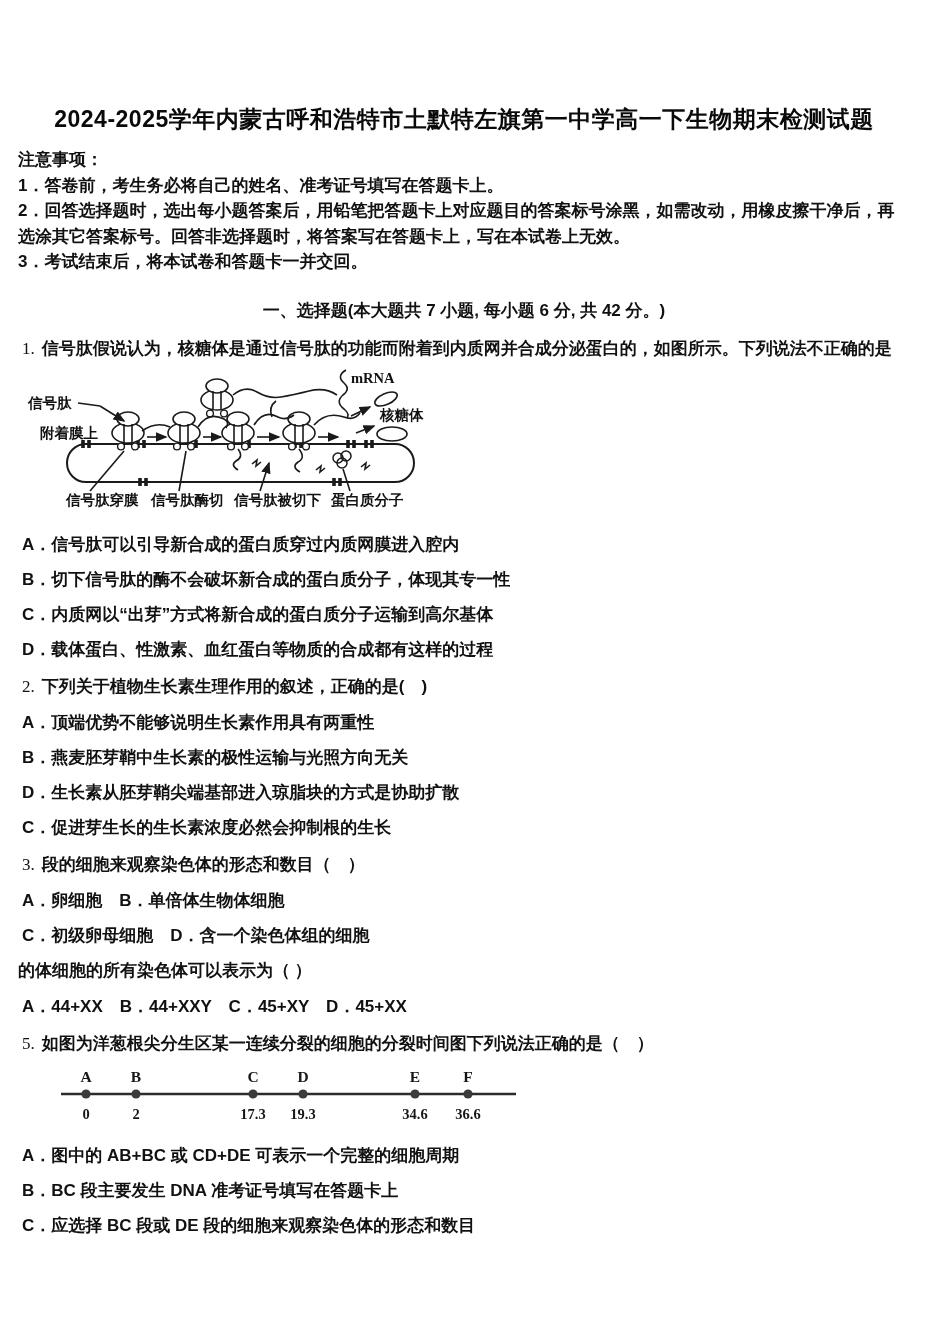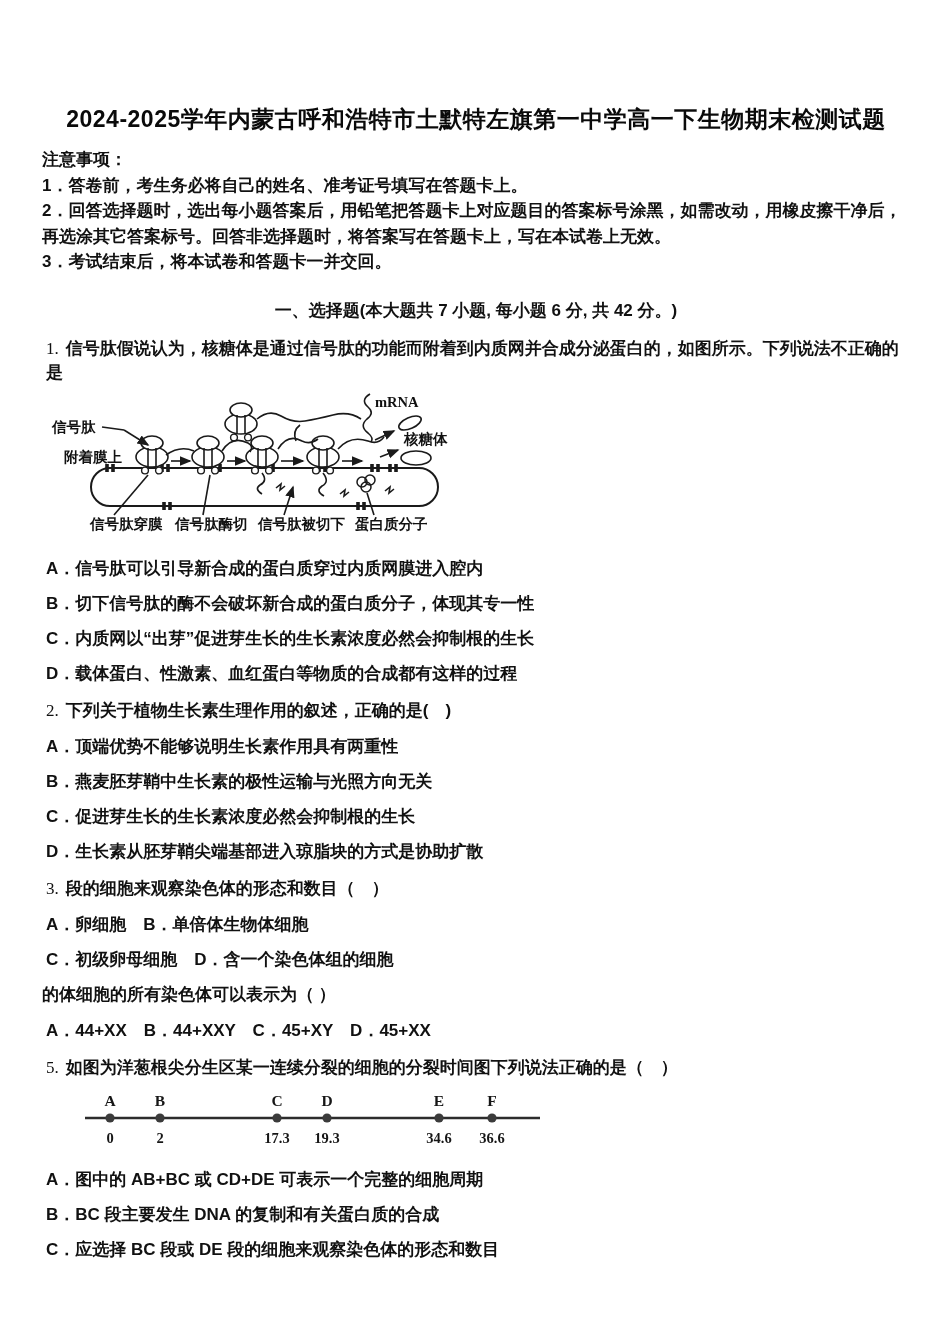--- a/index.html
+++ b/index.html
@@ -1,19 +1,19 @@
 <!DOCTYPE html>
 <html><head>
 <meta charset="utf-8">
 <style>
   html,body{margin:0;padding:0;background:#ffffff;}
   .page{
     width:950px;height:1344px;background:#fff;overflow:hidden;
     font-family:"Liberation Sans","DejaVu Sans",sans-serif;color:#111;
-    box-sizing:border-box;padding:104px 40px 0 42px;
+    box-sizing:border-box;padding:104px 40px 0 18px;
   }
   h1.title{
     font-size:23px;line-height:30px;text-align:center;margin:0 0 13px 0;
     font-weight:800;letter-spacing:.5px;color:#0a0a0a;
   }
   .notice-h{font-size:17px;font-weight:700;line-height:24px;margin:0;font-family:Liberation Serif, serif;}
   .notice p{margin:0;font-size:17px;font-weight:700;line-height:25.5px;}
   .section-h{margin:24px 0 0 0;font-size:17px;font-weight:700;line-height:24px;text-align:center;}
   .qline{margin:14px 0 0 4px;font-size:17px;font-weight:700;line-height:24px;}
   .qcont{margin:12px 0 13px 0;font-size:17px;font-weight:700;line-height:24px;}
@@ -151,34 +151,34 @@
         <text class="lbl" x="46" y="138">信号肽穿膜</text>
         <text class="lbl" x="131" y="138">信号肽酶切</text>
         <text class="lbl" x="214" y="138">信号肽被切下</text>
         <text class="lbl" x="311" y="138">蛋白质分子</text>
       </svg>
     </div>
 
     <div class="opts">
       <div class="opt">A．信号肽可以引导新合成的蛋白质穿过内质网膜进入腔内</div>
       <div class="opt">B．切下信号肽的酶不会破坏新合成的蛋白质分子，体现其专一性</div>
-      <div class="opt">C．内质网以“出芽”促进芽生长的生长素浓度必然会抑制根的生长</div>
+      <div class="opt">C．内质网以“出芽”方式将新合成的蛋白质分子运输到高尔基体</div>
       <div class="opt">D．载体蛋白、性激素、血红蛋白等物质的合成都有这样的过程</div>
     </div>
   </div>
 
   <div>
     <div class="qline">
       <span class="qnum">2.</span><span>下列关于植物生长素生理作用的叙述，正确的是(　)</span>
     </div>
     <div class="opts">
       <div class="opt">A．顶端优势不能够说明生长素作用具有两重性</div>
       <div class="opt">B．燕麦胚芽鞘中生长素的极性运输与光照方向无关</div>
+      <div class="opt">D．生长素从胚芽鞘尖端基部进入琼脂块的方式是协助扩散</div>
       <div class="opt">C．促进芽生长的生长素浓度必然会抑制根的生长</div>
-      <div class="opt">D．生长素从胚芽鞘尖端基部进入琼脂块的方式是协助扩散</div>
     </div>
   </div>
 
   <div>
     <div class="qline">
       <span class="qnum">3.</span><span>段的细胞来观察染色体的形态和数目（　）</span>
     </div>
     <div class="opts">
       <div class="opt">A．卵细胞　B．单倍体生物体细胞</div>
       <div class="opt">C．初级卵母细胞　D．含一个染色体组的细胞</div>
@@ -222,18 +222,18 @@
           <text class="serif" x="235" y="53">17.3</text>
           <text class="serif" x="285" y="53">19.3</text>
           <text class="serif" x="397" y="53">34.6</text>
           <text class="serif" x="450" y="53">36.6</text>
         </g>
       </svg>
     </div>
 
     <div class="opts">
       <div class="opt">A．图中的 AB+BC 或 CD+DE 可表示一个完整的细胞周期</div>
-      <div class="opt">B．BC 段主要发生 DNA 的复制和有关蛋白质的合成</div>
+      <div class="opt">B．BC 段主要发生 DNA 准考证号填写在答题卡上</div>
       <div class="opt">C．应选择 BC 段或 DE 段的细胞来观察染色体的形态和数目</div>
     </div>
   </div>
 
 </div>
 
 </body></html>

